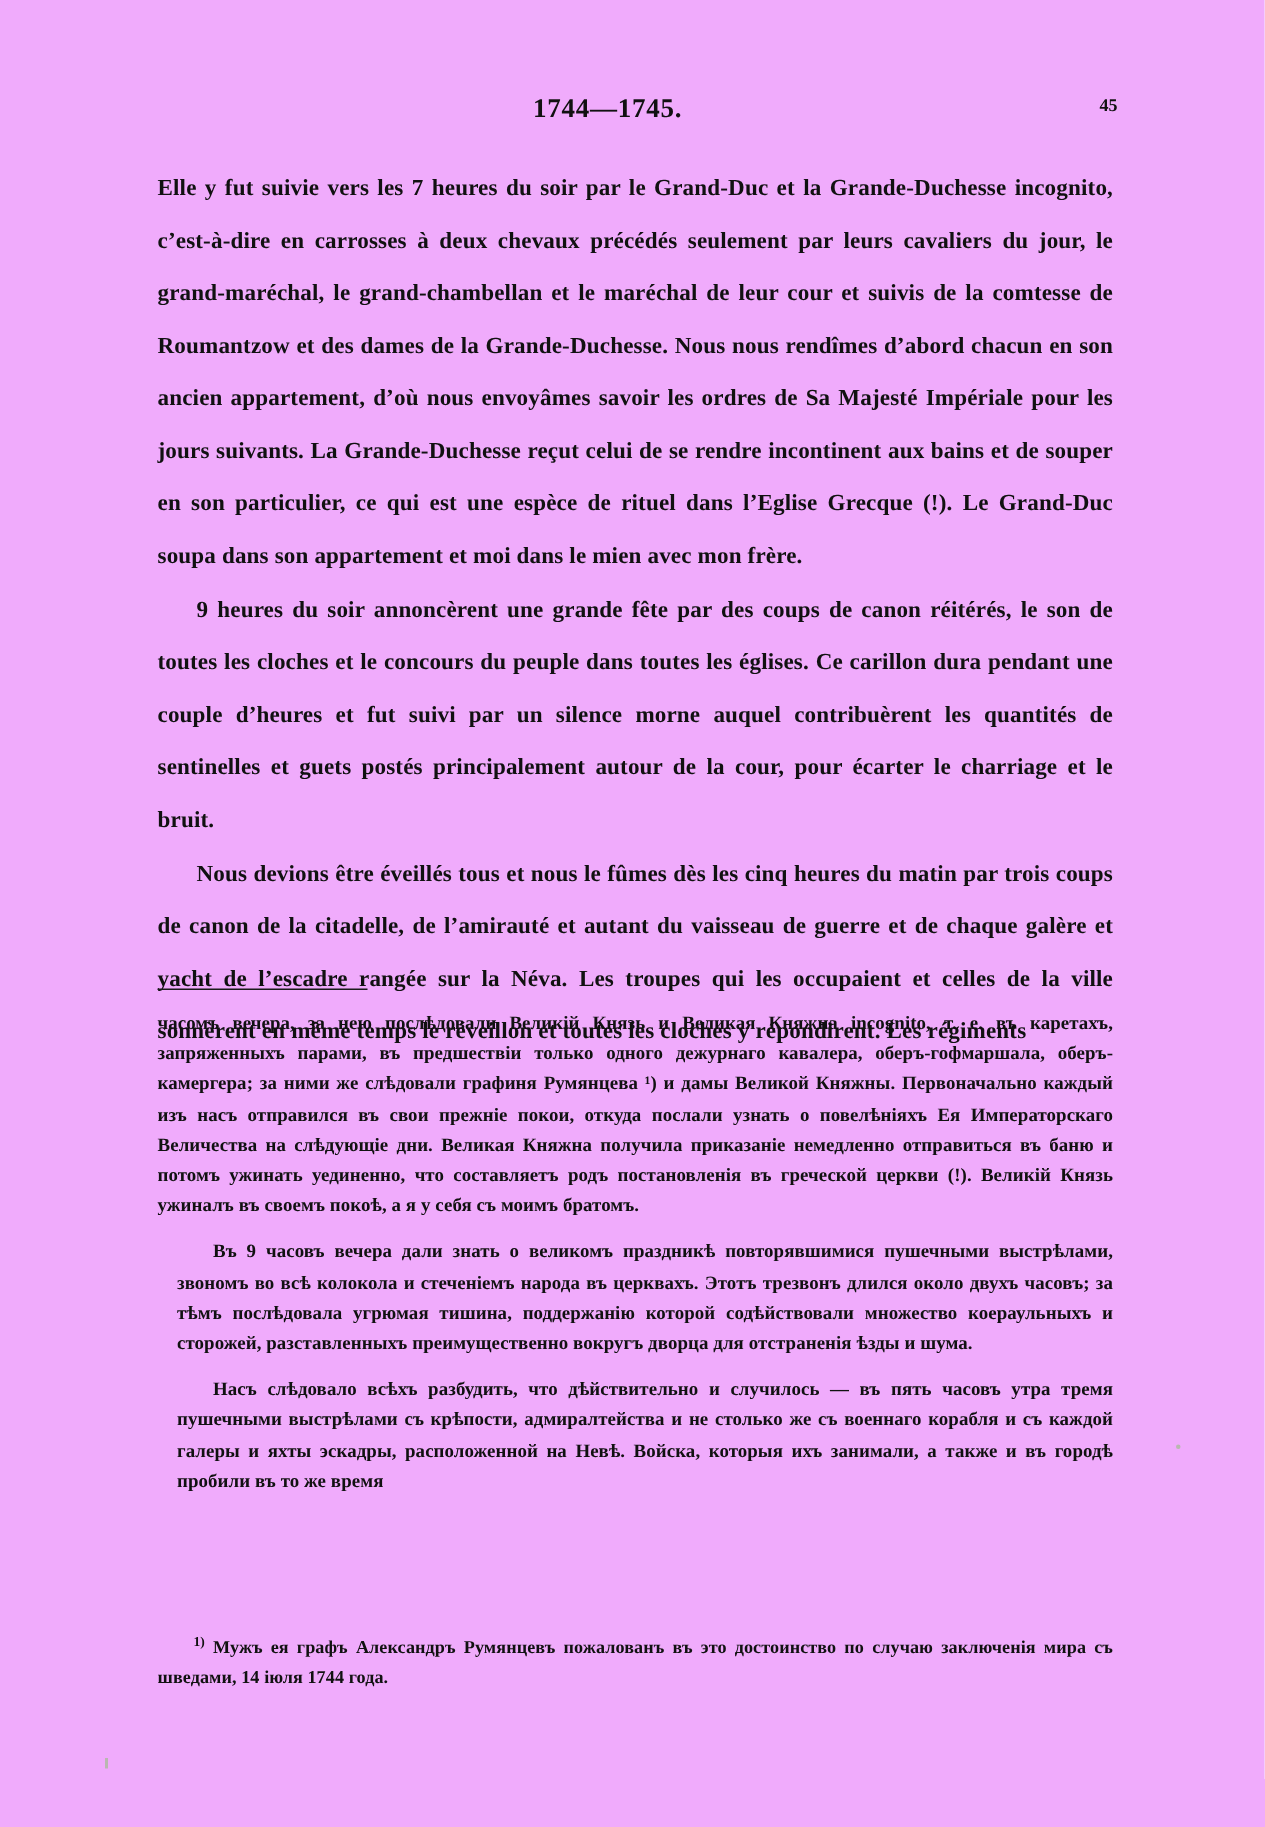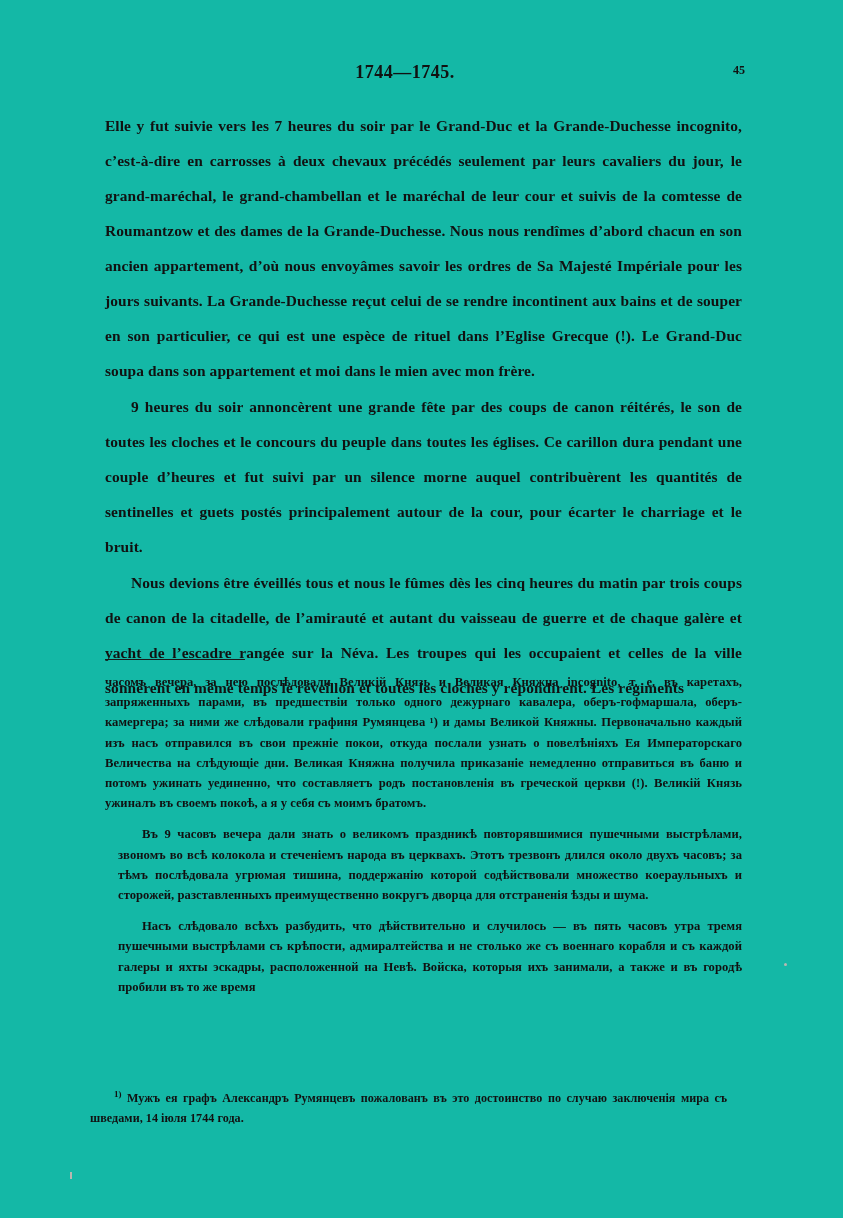--- a/index.html
+++ b/index.html
@@ -13,21 +13,21 @@
     position: relative;
     font-family: "Liberation Serif", serif;
     color: #111111;
     overflow: hidden;
   }
   .page {
     position: absolute;
     left: 0; top: 0;
     width: 843px;
     height: 1218px;
-    background: #14b8a6;
+    background: #f0abfc;
   }
   
   .header {
     position: absolute;
     left: 105px;
     top: 62px;
     width: 640px;
     height: 24px;
   }
   .header-title {
@@ -97,21 +97,21 @@
   .footnote p.gap {
     margin-top: 11px;
   }
   .footnote p.indent {
     text-indent: 24px;
     margin-left: 13px;
   }
   
   .bottom-note {
     position: absolute;
-    left: 90px;
+    left: 105px;
     top: 1085px;
     width: 637px;
   }
   .bottom-note p {
     margin: 0;
     font-size: 12.1px;
     line-height: 19.6px;
     font-weight: bold;
     text-align: justify;
     letter-spacing: 0.05px;

